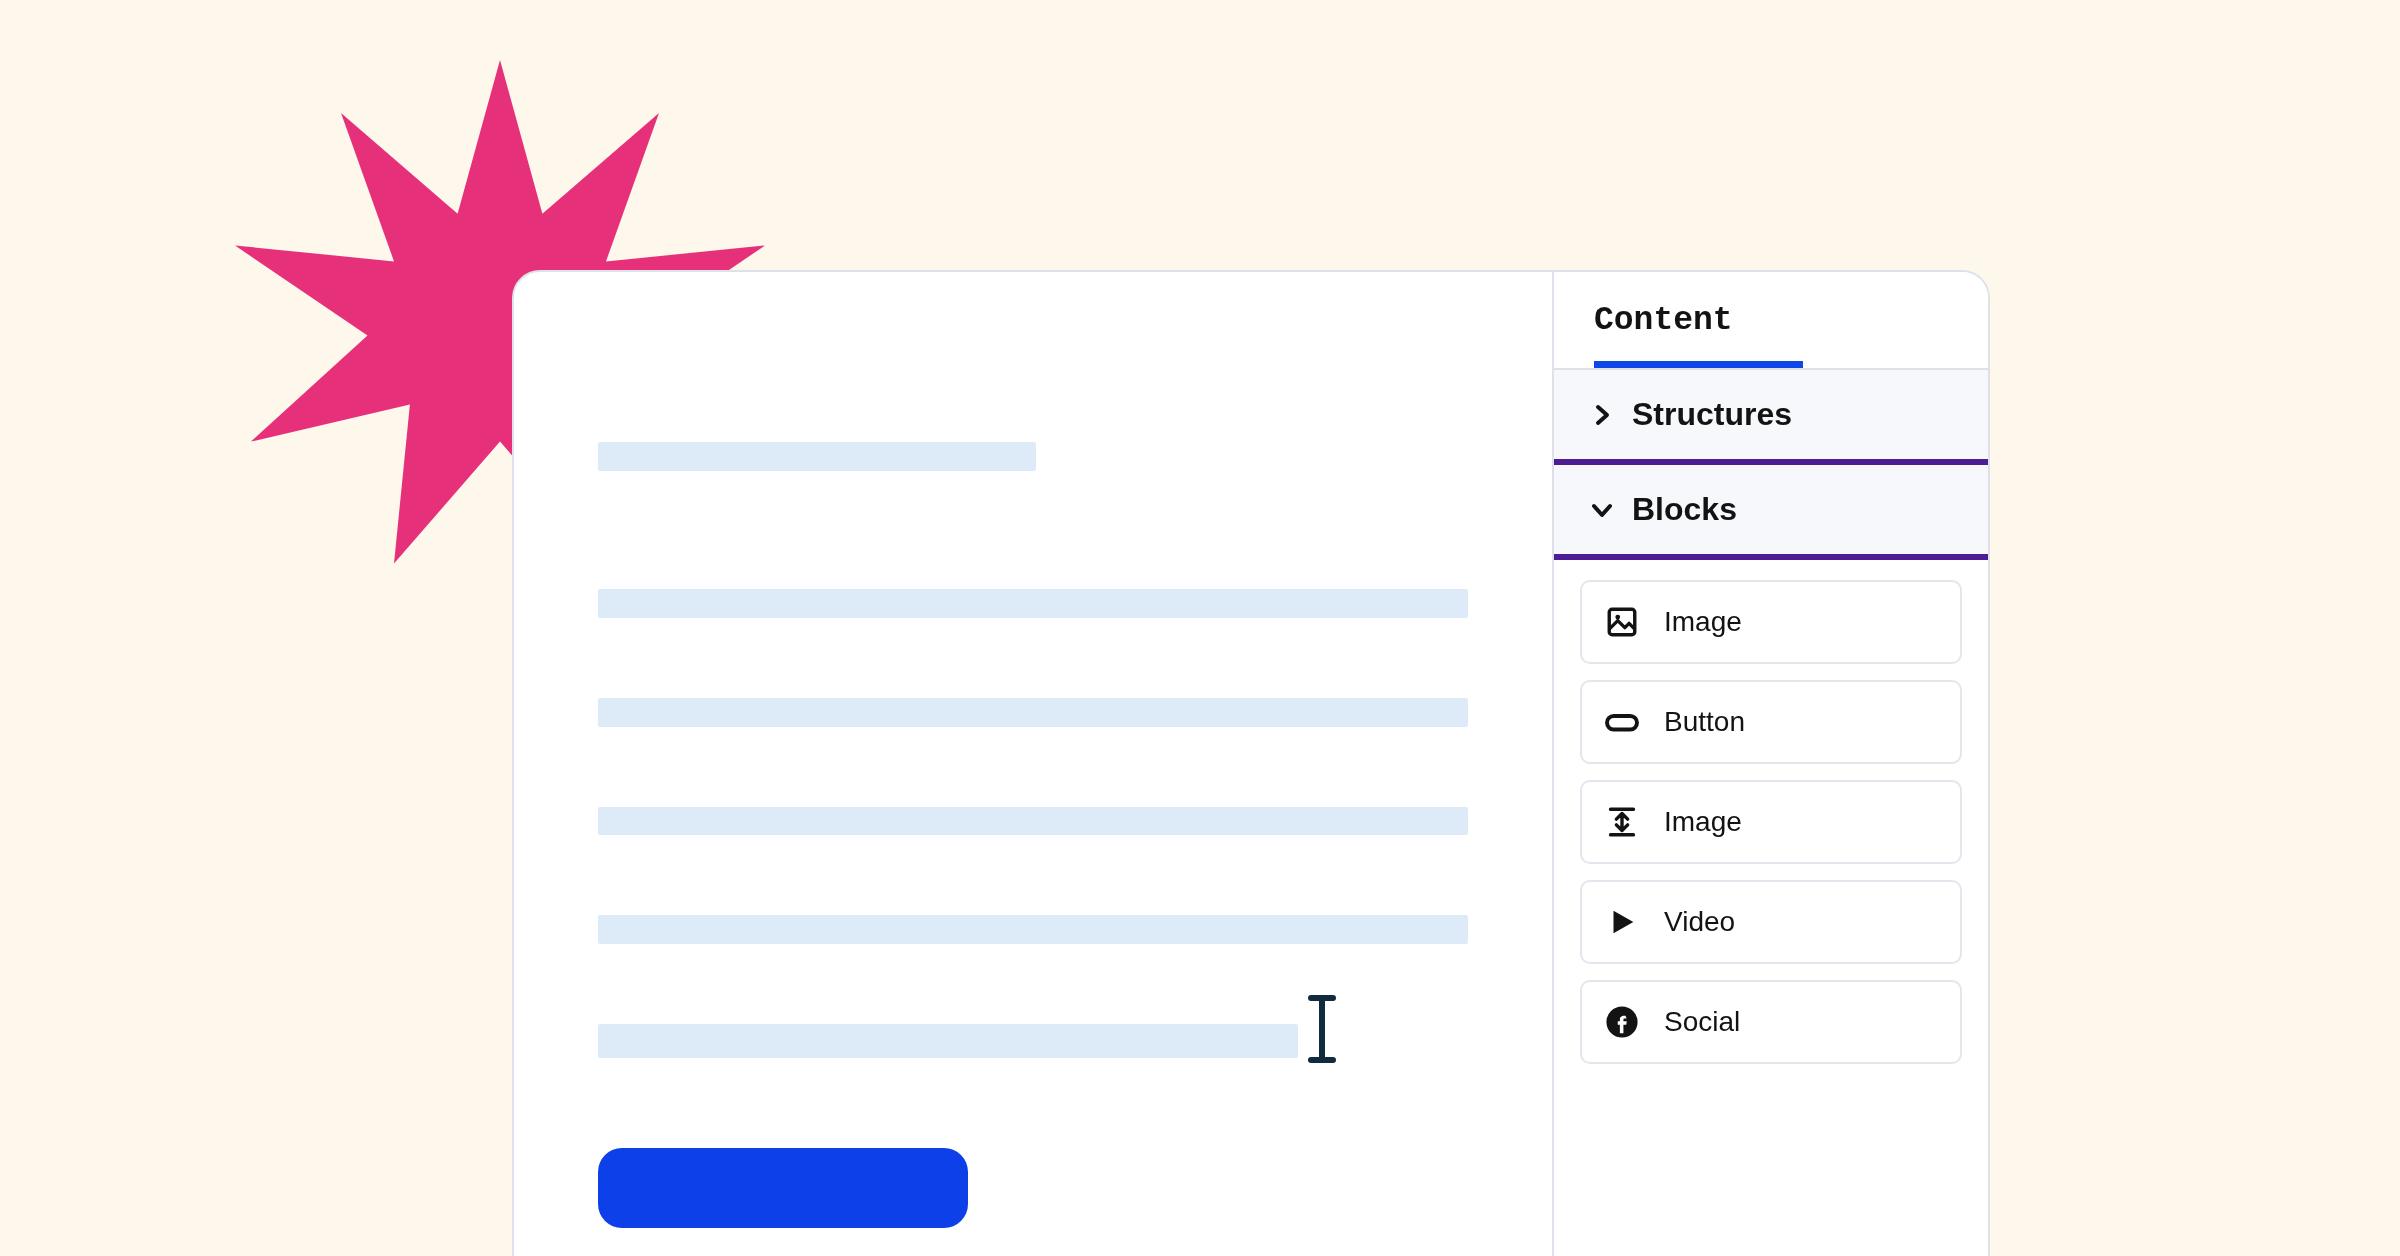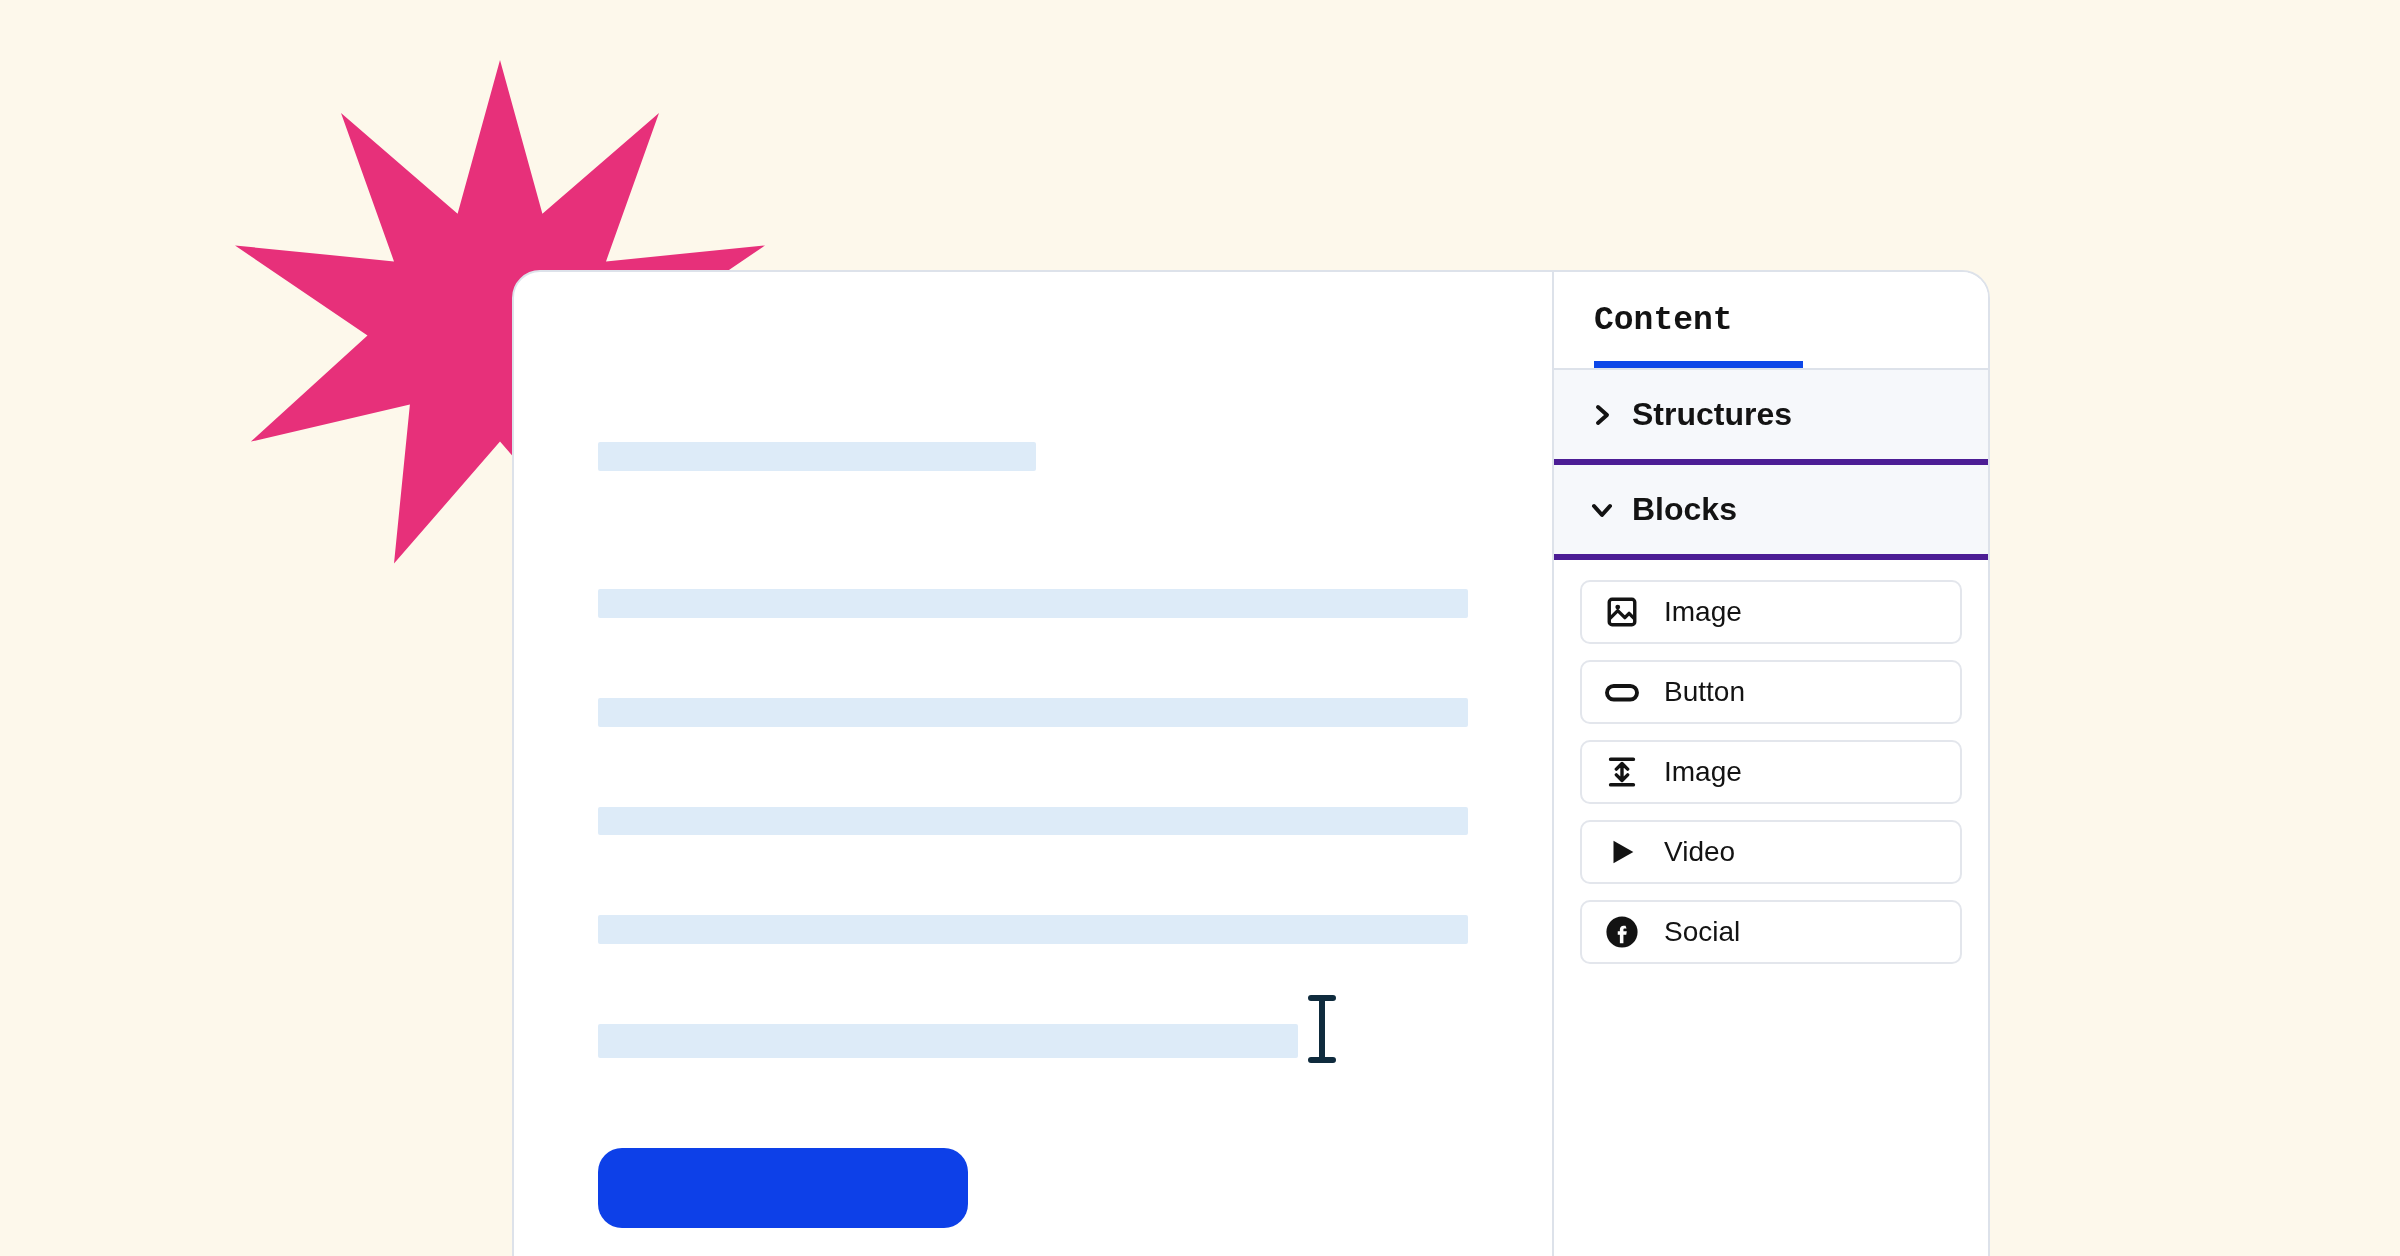--- a/index.html
+++ b/index.html
@@ -114,21 +114,21 @@
   .blocks-list {
     padding: 20px 26px;
     display: flex;
     flex-direction: column;
     gap: 16px;
   }
   .block-item {
     display: flex;
     align-items: center;
     gap: 24px;
-    height: 64px;
+    height: 84px;
     padding: 0 22px;
     border: 2px solid #E3E6EC;
     border-radius: 10px;
     background: #ffffff;
     font-size: 28px;
     font-weight: 500;
     color: #131313;
     cursor: pointer;
   }
   .block-item .icon {

